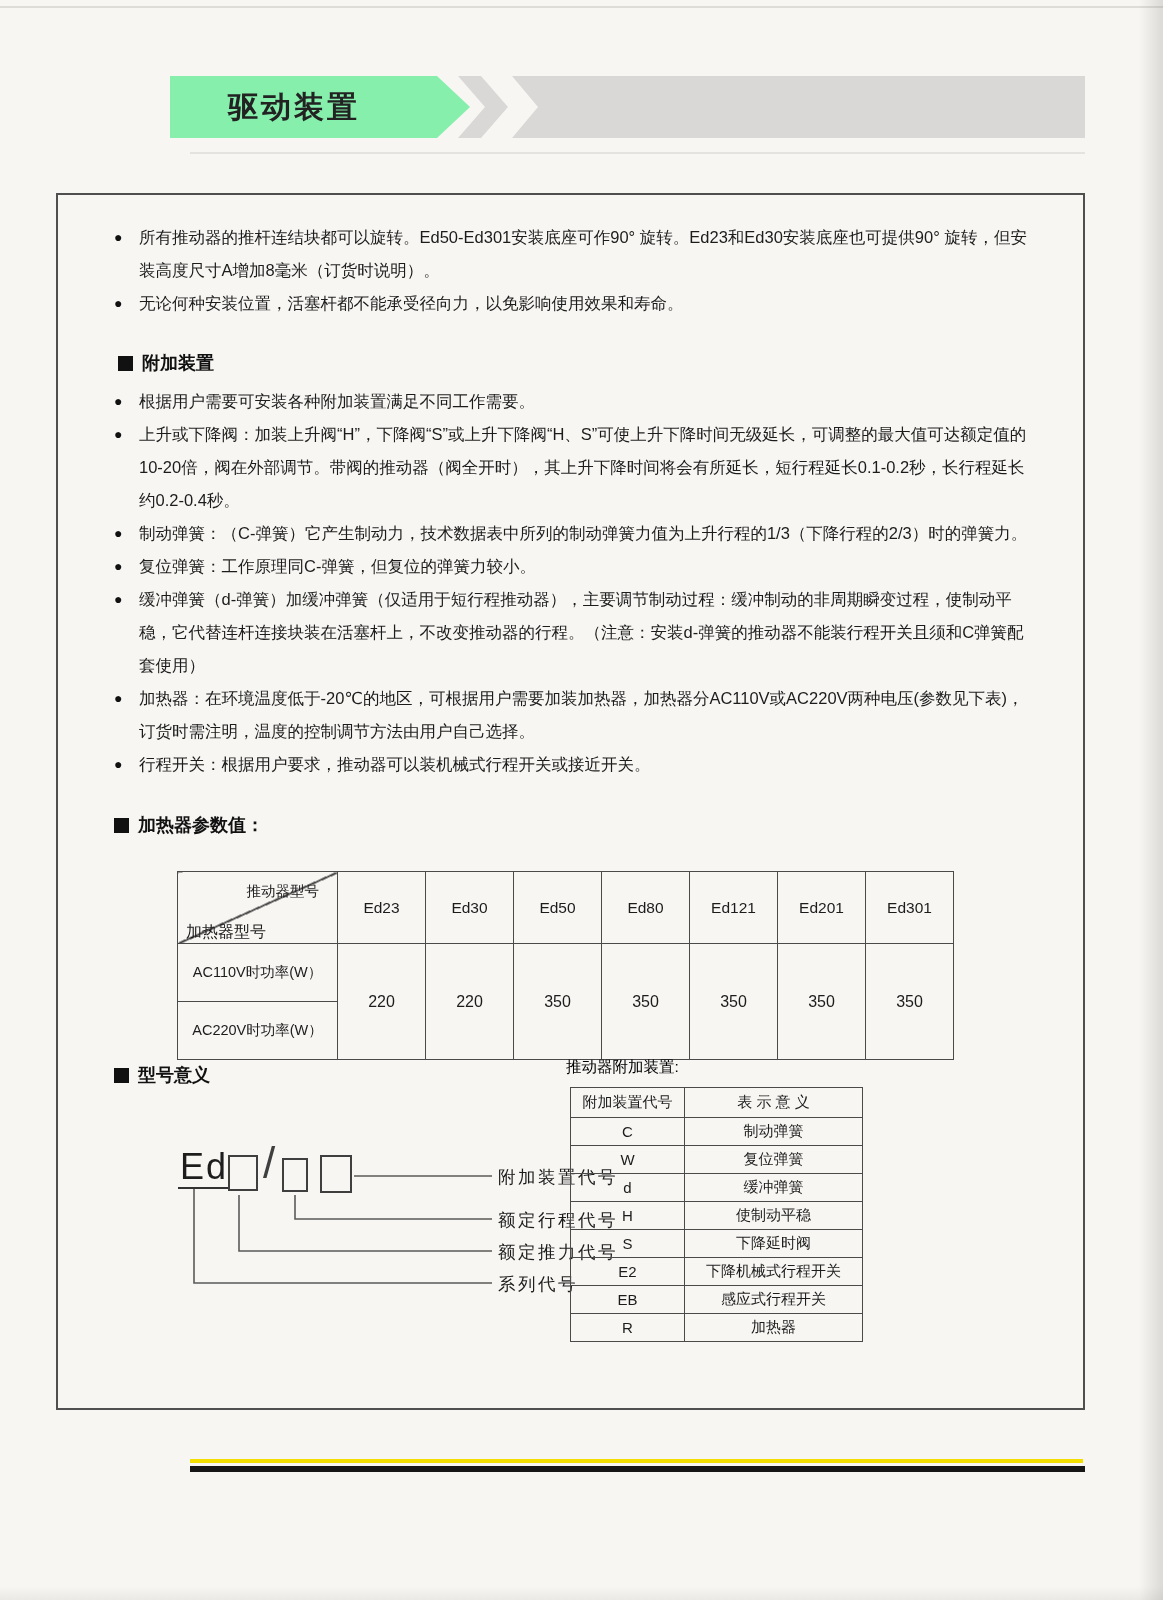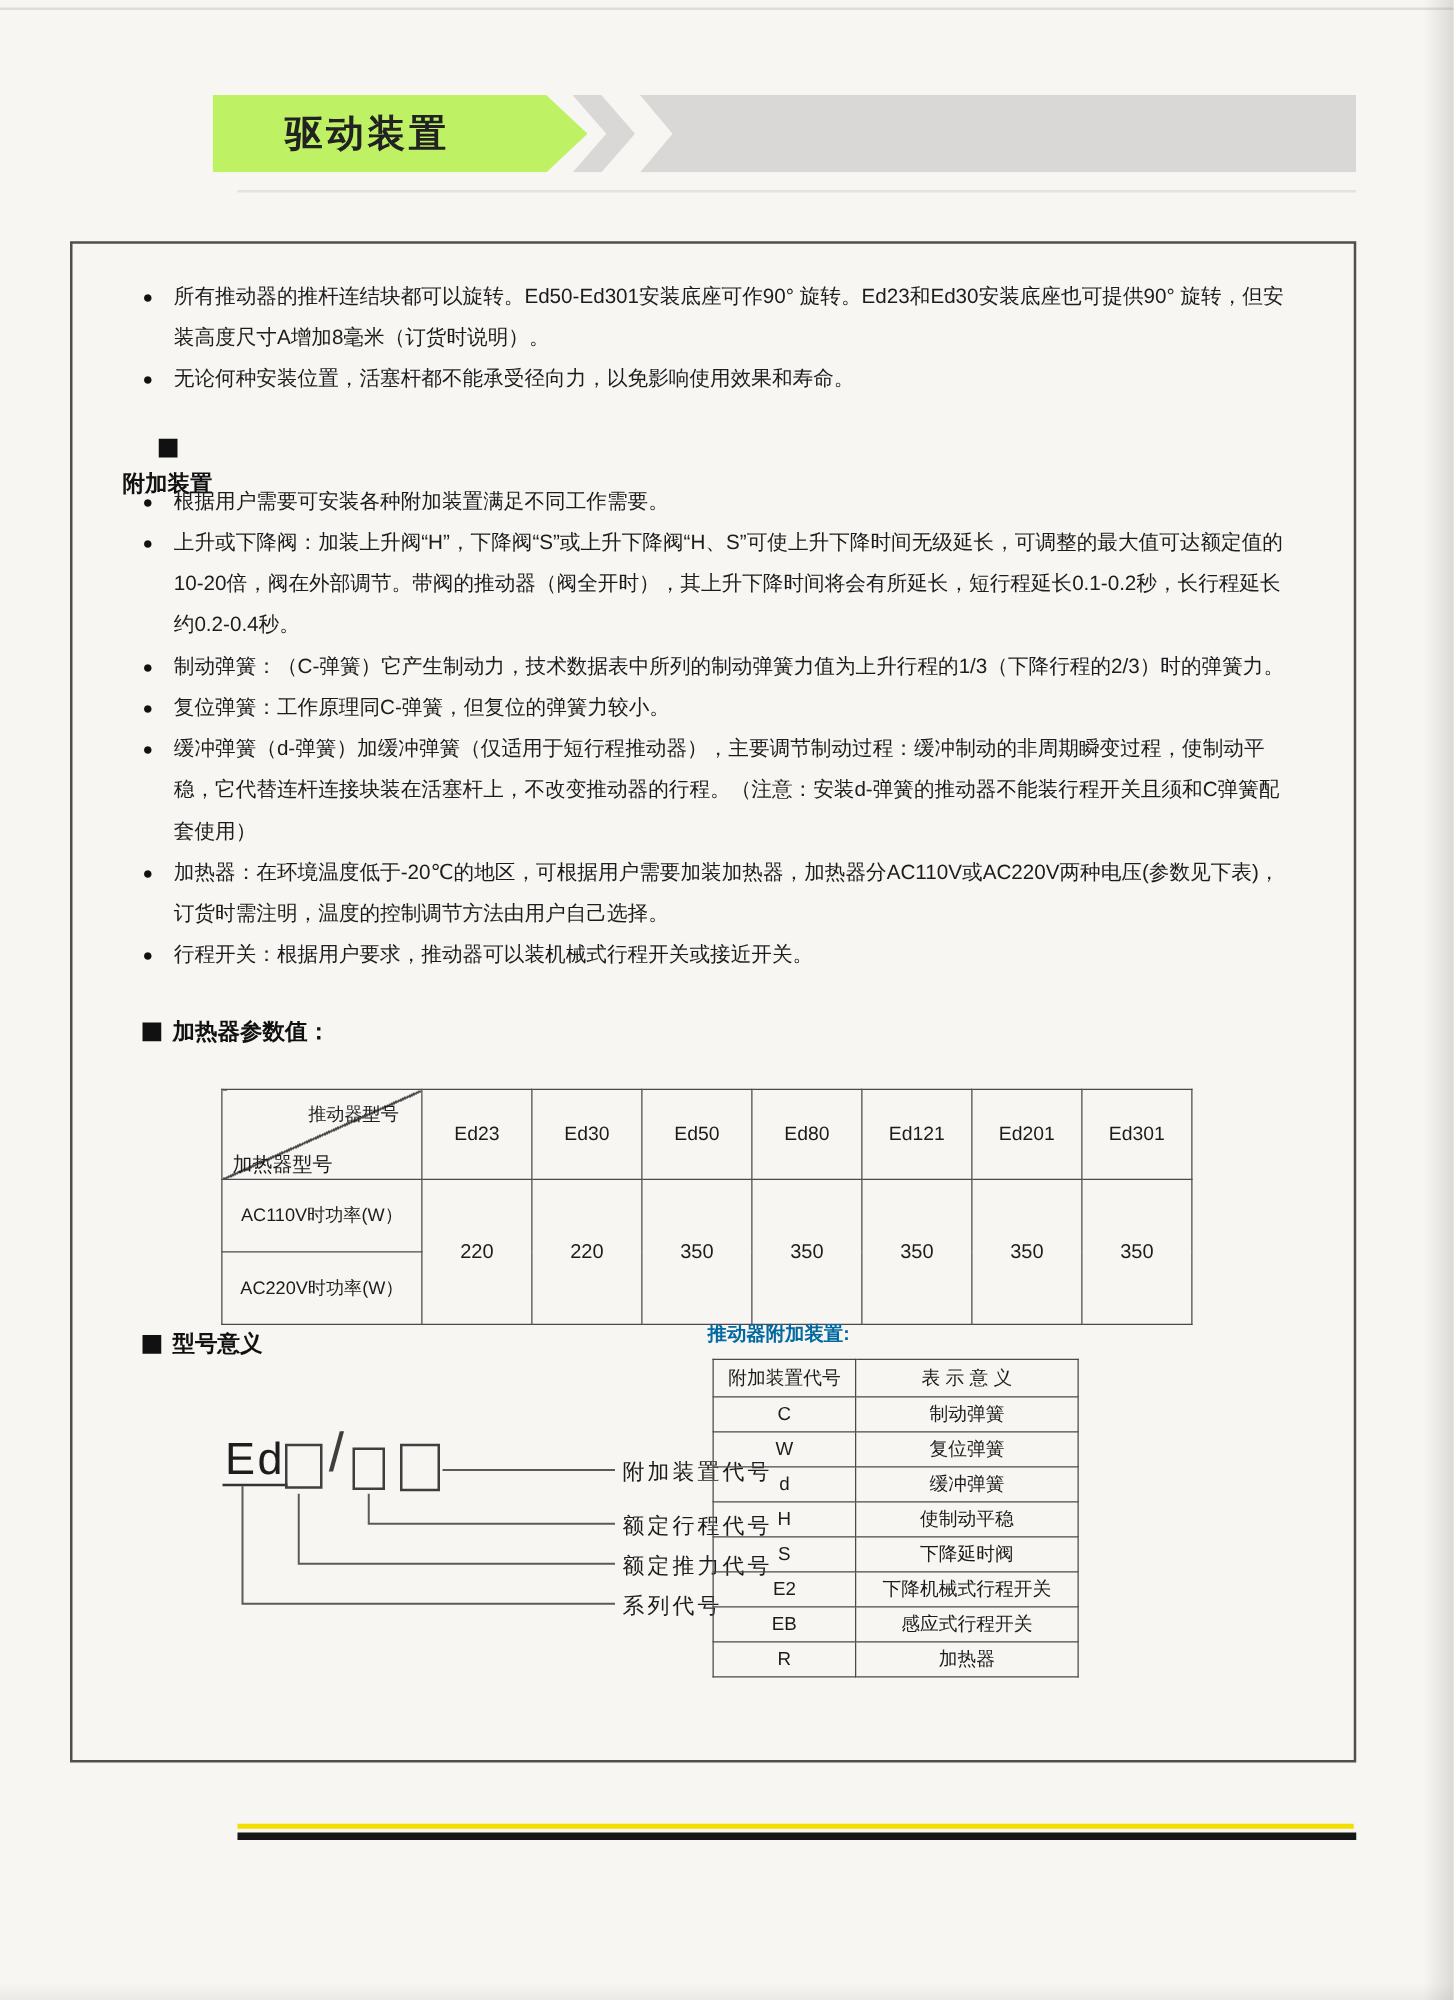--- a/index.html
+++ b/index.html
@@ -66,21 +66,21 @@
   table.heater .val { font-size:16px; }
 
   
   table.codes { border-collapse:collapse; table-layout:fixed; }
   table.codes td, table.codes th {
     border:1.5px solid #4a4a4a; text-align:center; vertical-align:middle;
     font-size:15px; font-weight:normal; color:#1c1c1c;
   }
   table.codes th { height:30px; font-size:15px; }
   table.codes td { height:28px; }
-  .code-label { font-size:15.5px; color:#0369a1;font-weight:bold; }
+  .code-label { font-size:15.5px; color:#000000; }
 
   
   .diagram { position:absolute; width:460px; height:185px; }
   .diagram .ed {
     position:absolute; left:10px; top:22px; font-size:36px; letter-spacing:2px;
     color:#1d1d1d; border-bottom:2px solid #333; padding:0 2px 2px 2px; line-height:1;
   }
   .diagram .mbox { position:absolute; border:2px solid #3f3f3f; background:transparent; }
   .diagram .slash { position:absolute; font-size:44px; color:#3f3f3f; top:14px; line-height:1; font-weight:normal; }
   .diagram svg { position:absolute; left:0; top:0; }
@@ -93,40 +93,40 @@
 </head>
 <body>
 
 <div class="page">
 
   <div class="scan-top-line"></div>
 
   <div class="banner">
     <div class="banner-gray"></div>
     <div class="banner-chevron"></div>
-    <div class="banner-yellow" style="background:#bef264;">
+    <div class="banner-yellow" style="background:#86efac;">
       <span>驱动装置</span>
     </div>
   </div>
   <div class="banner-underline"></div>
 
   <div class="content-box">
 
     <div class="abs" style="left:56px; top:26px; width:918px;">
       <div class="bullet">
         <span class="dot">●</span>
         <span>所有推动器的推杆连结块都可以旋转。Ed50-Ed301安装底座可作90° 旋转。Ed23和Ed30安装底座也可提供90° 旋转，但安装高度尺寸A增加8毫米（订货时说明）。</span>
       </div>
       <div class="bullet">
         <span class="dot">●</span>
         <span>无论何种安装位置，活塞杆都不能承受径向力，以免影响使用效果和寿命。</span>
       </div>
     </div>
 
-    <div class="abs sec-title" style="left:40px; top:156px;flex-direction:column;">
+    <div class="abs sec-title" style="left:60px; top:156px;">
       <span class="sq"></span>
       <span>附加装置</span>
     </div>
 
     <div class="abs" style="left:56px; top:190px; width:926px;">
       <div class="bullet">
         <span class="dot">●</span>
         <span>根据用户需要可安装各种附加装置满足不同工作需要。</span>
       </div>
       <div class="bullet">

